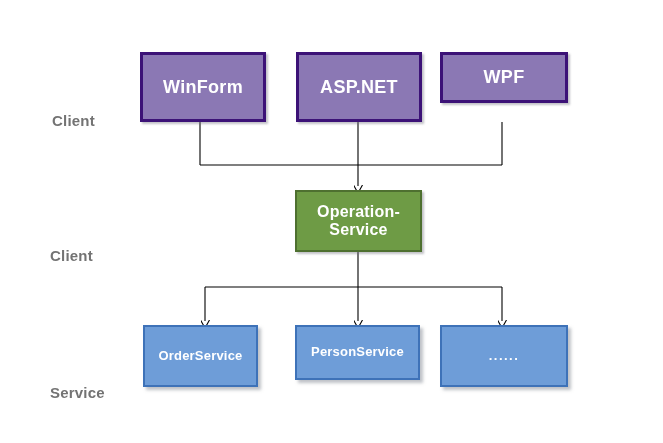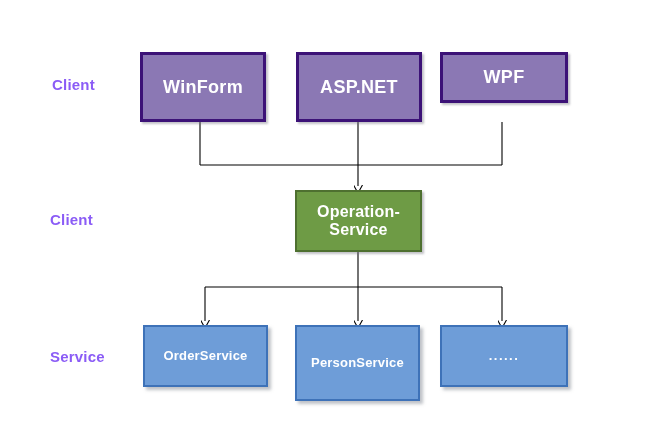--- a/index.html
+++ b/index.html
@@ -21,23 +21,24 @@
     position: absolute;
     left: 0;
     top: 0;
     width: 663px;
     height: 443px;
   }
   .tier-label {
     position: absolute;
     font-size: 15px;
     font-weight: bold;
-    color: #8b5cf6;
+    color: #737373;
     letter-spacing: 0.2px;
     white-space: nowrap;
+    margin-top: 36px;
   }
   .node-box {
     position: absolute;
     box-sizing: border-box;
     display: flex;
     align-items: center;
     justify-content: center;
     text-align: center;
     color: #ffffff;
     font-weight: bold;
@@ -119,25 +120,25 @@
 
   <div class="node-box node-client" style="left:440px; top:52px; width:128px; height:51px;">
     <span class="node-label">WPF</span>
   </div>
 
   <div class="node-box node-facade" style="left:295px; top:190px; width:127px; height:62px;">
     <span class="node-label" style="white-space:pre-line;">Operation-
 Service</span>
   </div>
 
-  <div class="node-box node-service" style="left:143px; top:325px; width:125px; height:62px;">
+  <div class="node-box node-service" style="left:143px; top:325px; width:115px; height:62px;">
     <span class="node-label">OrderService</span>
   </div>
 
-  <div class="node-box node-service" style="left:295px; top:325px; width:125px; height:76px;">
+  <div class="node-box node-service" style="left:295px; top:325px; width:125px; height:55px;">
     <span class="node-label">PersonService</span>
   </div>
 
   <div class="node-box node-service" style="left:440px; top:325px; width:128px; height:62px;">
     <span class="node-label dots-label">......</span>
   </div>
 
 </div>
 
 </body></html>

